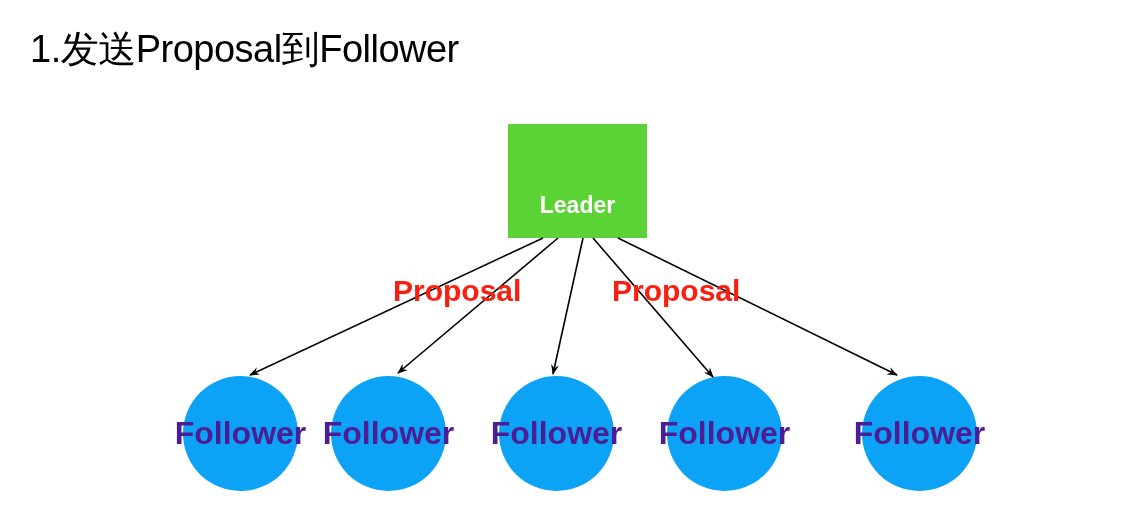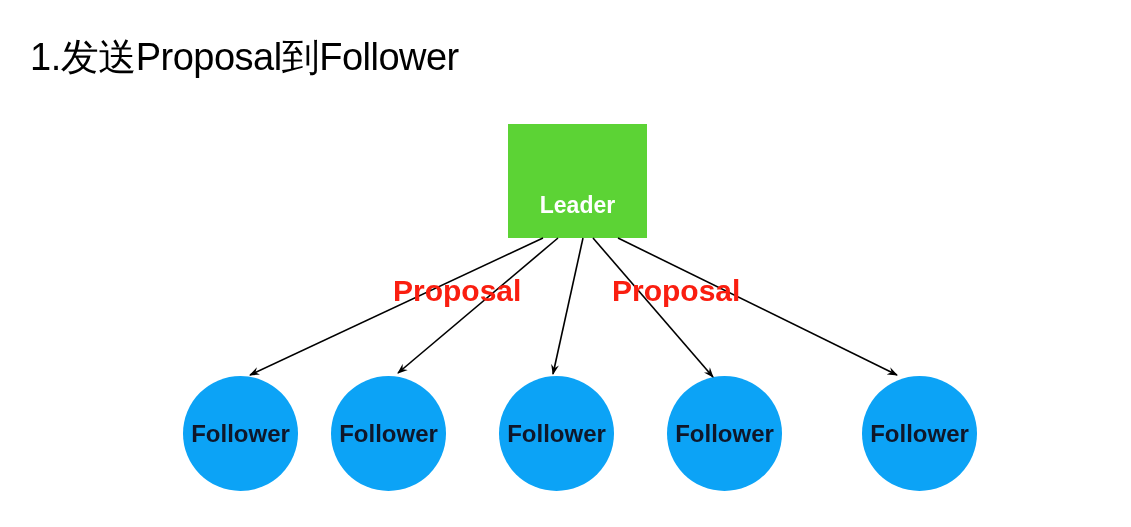--- a/index.html
+++ b/index.html
@@ -11,21 +11,21 @@
   .canvas {
     position: relative;
     width: 1131px;
     height: 527px;
     background: #ffffff;
     overflow: hidden;
   }
   .page-title {
     position: absolute;
     left: 30px;
-    top: 32px;
+    top: 24px;
     margin: 0;
     font-size: 38px;
     font-weight: 400;
     color: #000000;
     letter-spacing: -0.5px;
     white-space: nowrap;
   }
   .leader-box {
     position: absolute;
     left: 508px;
@@ -56,22 +56,22 @@
     top: 376px;
     width: 115px;
     height: 115px;
     border-radius: 50%;
     background: #0ca3f6;
     display: flex;
     align-items: center;
     justify-content: center;
   }
   .follower-circle .node-label {
-    color: #0f172a;
-    font-size: 24px;
+    color: #4c1d95;
+    font-size: 32px;
     font-weight: 700;
     white-space: nowrap;
     text-align: right;
   }
   .f1 { left: 183px; }
   .f2 { left: 331px; }
   .f3 { left: 499px; }
   .f4 { left: 667px; }
   .f5 { left: 862px; }
   .edge-label {

